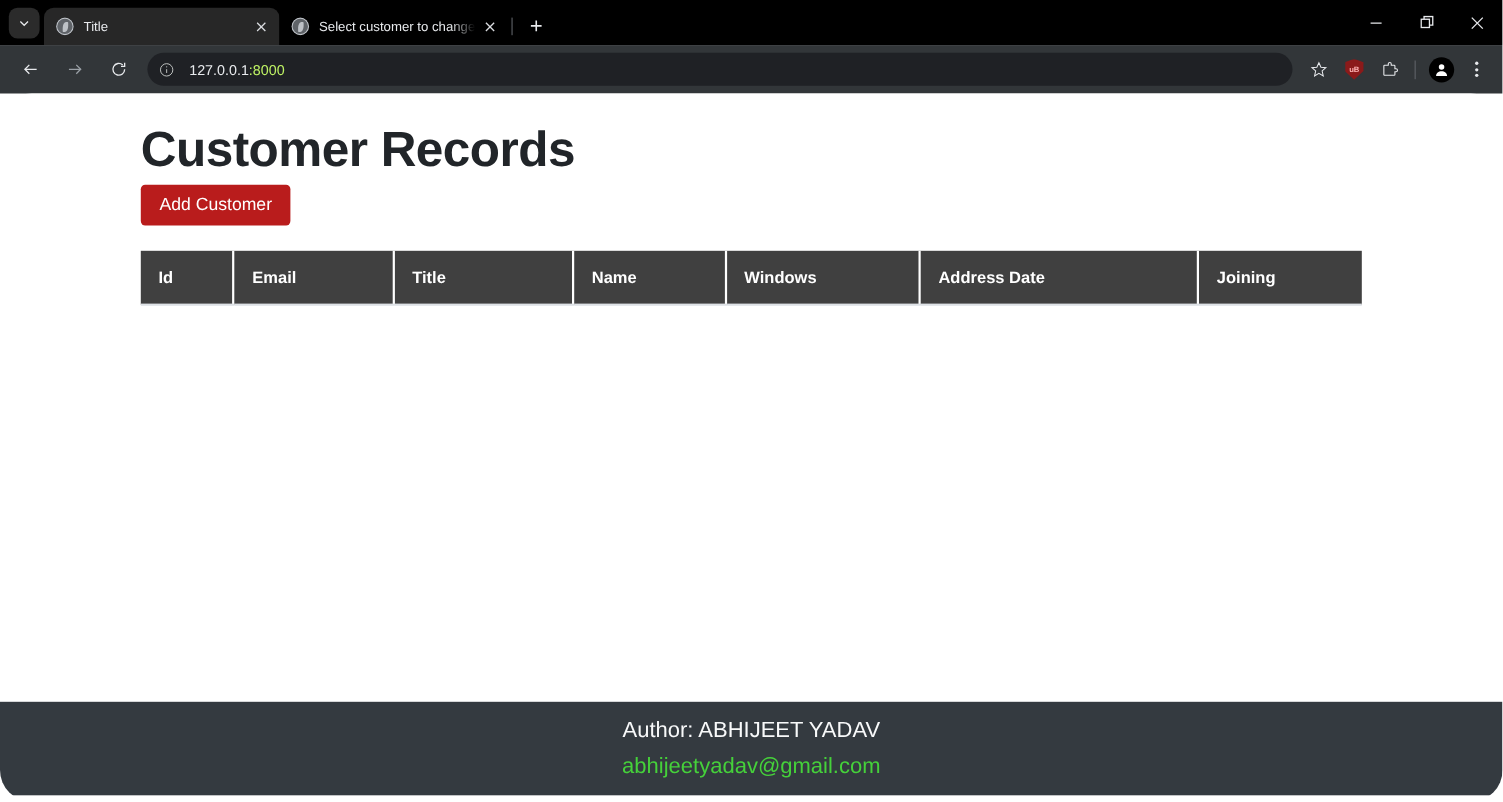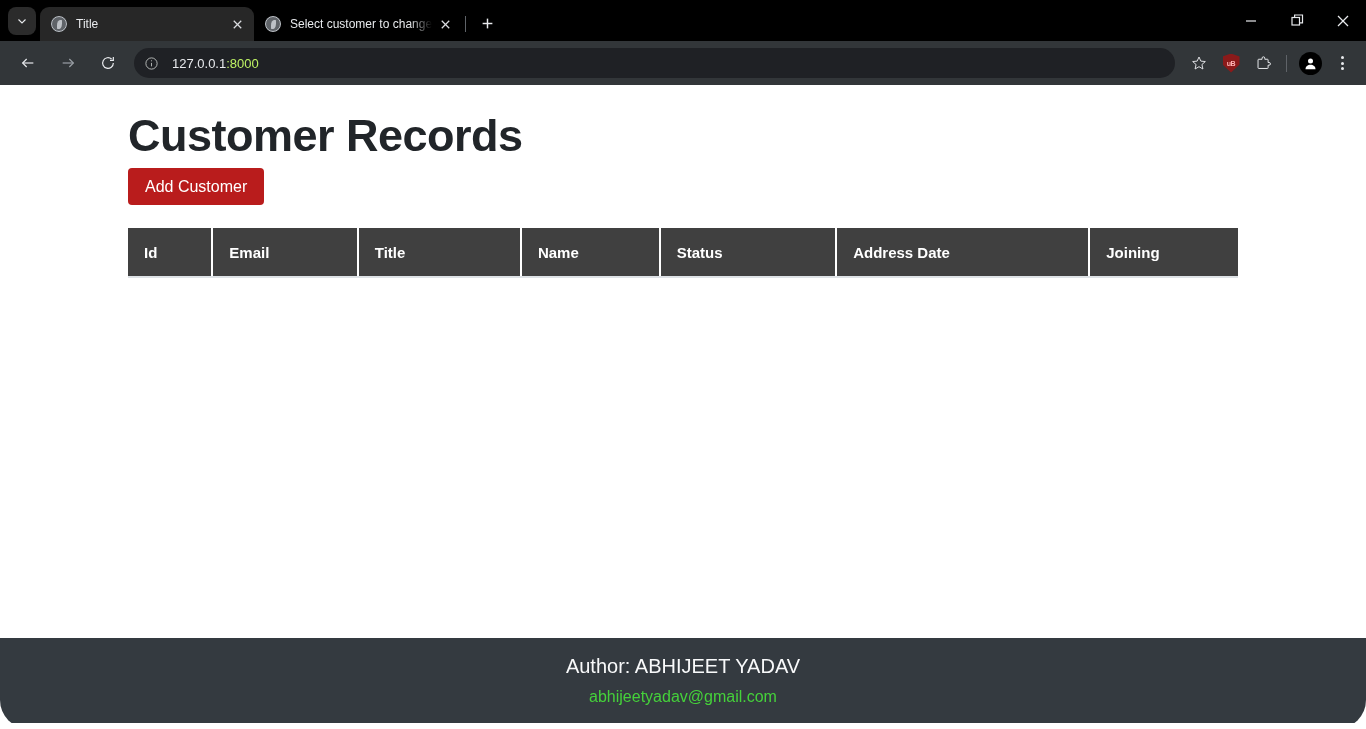--- a/index.html
+++ b/index.html
@@ -249,21 +249,21 @@
     bottom: 6px;
     height: 85px;
     background: #343a40;
     display: flex;
     flex-direction: column;
     align-items: center;
     justify-content: center;
     gap: 10px;
   }
   .footer-author { color: #f8f9fa; font-size: 20px; }
-  .footer-mail { color: #45d13a; font-size: 16px; text-decoration: none; cursor: pointer; }
+  .footer-mail { color: #45d13a; font-size: 20px; text-decoration: none; cursor: pointer; }
 
   .watermark {
     position: absolute;
     right: 58px;
     bottom: 20px;
     text-align: left;
     pointer-events: none;
     user-select: none;
   }
   .wm-title { font-size: 19px; color: #8a8f96; line-height: 1.3; }
@@ -406,21 +406,21 @@
     <button class="btn-add">Add Customer</button>
 
     <div class="table-wrap">
       <table class="records">
         <thead>
           <tr>
             <th style="width:7.6%">Id</th>
             <th style="width:13.1%">Email</th>
             <th style="width:14.7%">Title</th>
             <th style="width:12.5%">Name</th>
-            <th style="width:15.9%">Status</th>
+            <th style="width:15.9%">Windows</th>
             <th style="width:22.8%">Address Date</th>
             <th style="width:13.4%">Joining</th>
           </tr>
         </thead>
         <tbody id="records-body"></tbody>
       </table>
     </div>
 
     <div class="watermark">
       <div class="wm-title">Activate Windows</div>

